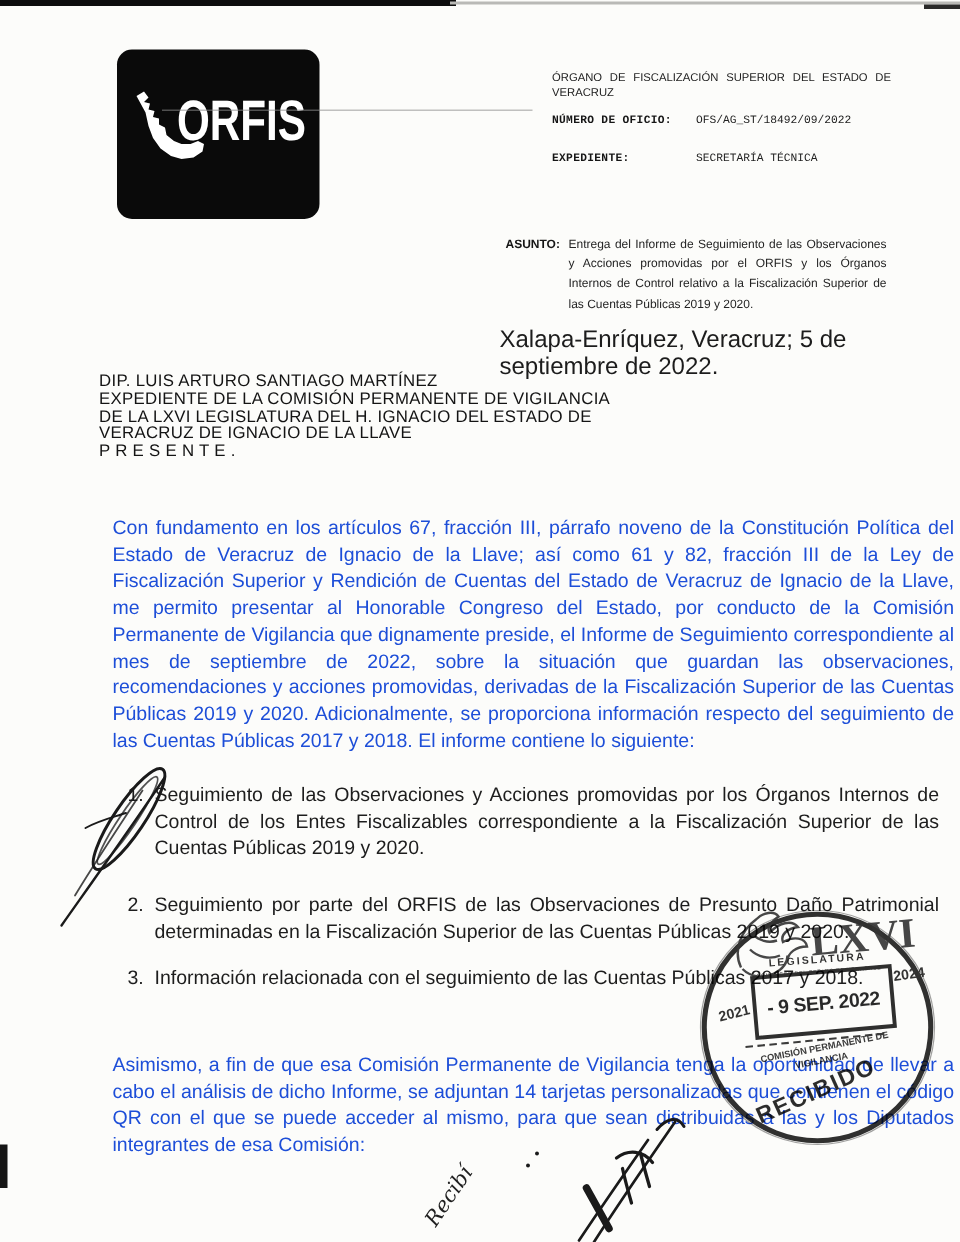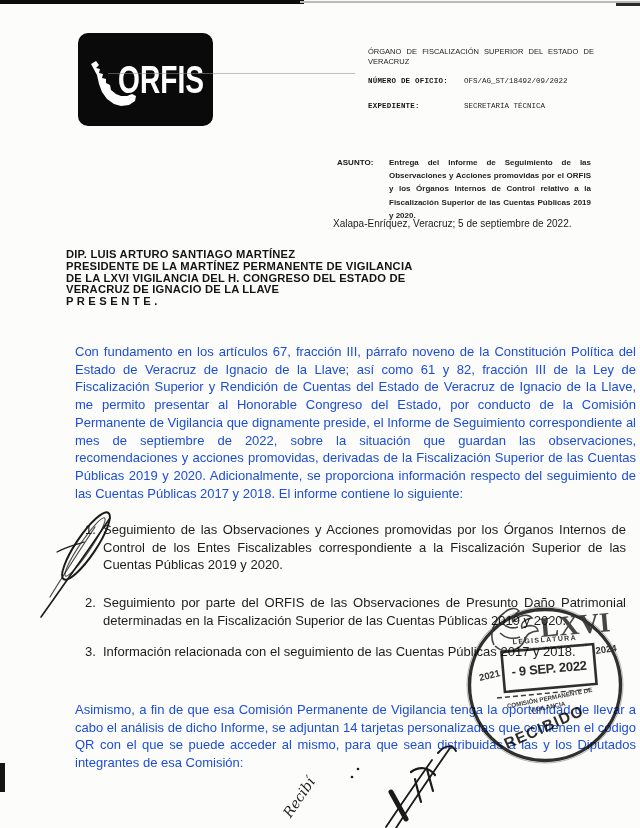--- a/index.html
+++ b/index.html
@@ -9,40 +9,40 @@
     font-family:"Liberation Sans", sans-serif;
   }
   
   .strip-a{position:absolute;left:0;top:0;width:304px;height:4px;background:#0d0d0d;}
   .strip-b{position:absolute;left:300px;top:1px;width:340px;height:2px;background:#b9b9b6;}
   .strip-c{position:absolute;left:616px;top:3px;width:24px;height:3px;background:#2a2a2a;}
   .edge-mark{position:absolute;left:0;top:763px;width:5px;height:29px;background:#151515;}
   .hairline{position:absolute;left:108px;top:73px;width:247px;height:1px;background:rgba(140,140,140,.55);z-index:2;}
 
   
-  .logo{position:absolute;left:78px;top:33px;width:135px;height:93px;background:#0a0a0a;border-radius:10px;z-index:1;}
+  .logo{position:absolute;left:78px;top:33px;width:135px;height:113px;background:#0a0a0a;border-radius:10px;z-index:1;}
   .logo svg{display:block;}
 
   
   .meta{position:absolute;left:368px;top:47px;width:226px;font-size:7.5px;line-height:10px;}
   .meta-row{display:flex;}
   .meta-row + .meta-row{margin-top:9px;font-family:Liberation Mono, monospace;}
   .meta-label{flex:0 0 96px;font-weight:bold;letter-spacing:.2px;color:#161616;}
   .meta-value{flex:1;text-align:justify;color:#222;}
   .meta-row.r1 .meta-label{padding-top:7px;}
   .meta-row.r3{margin-top:15px;}
 
   
-  .asunto{position:absolute;left:337px;top:156px;width:254px;display:flex;font-size:8px;line-height:13.2px;gap:10px;}
+  .asunto{position:absolute;left:337px;top:156px;width:254px;display:flex;font-size:8px;line-height:13.2px;}
   .asunto-label{flex:0 0 42px;font-weight:bold;color:#161616;}
-  .asunto-value{flex:1;text-align:justify;color:#242424;font-weight:bold;}
+  .asunto-value{flex:1;text-align:justify;color:#242424;}
 
-  .dateline{position:absolute;left:333px;top:218px;font-size:10px;color:#1c1c1c;}
+  .dateline{position:absolute;left:333px;top:218px;font-size:16px;color:#1c1c1c;}
 
-  .recipient{position:absolute;left:66px;top:249px;font-size:11.2px;font-weight:bold;
+  .recipient{position:absolute;left:66px;top:249px;font-size:11.2px;font-weight:normal;
     line-height:11.8px;letter-spacing:.2px;color:#141414;}
 
   .para{position:absolute;left:75px;width:561px;font-size:13px;line-height:17.7px;
     text-align:justify;color:#1d4ed8;}
   .para1{top:343px;}
   .para2{top:701px;}
 
   .list{position:absolute;left:65px;top:521px;width:561px;font-size:13px;line-height:17.7px;color:#1d1d1d;}
   .list-item{display:flex;}
   .list-item .num{flex:0 0 38px;padding-left:20px;box-sizing:border-box;}
@@ -87,22 +87,22 @@
 
   <div class="asunto">
     <div class="asunto-label">ASUNTO:</div>
     <div class="asunto-value">Entrega del Informe de Seguimiento de las Observaciones y Acciones promovidas por el ORFIS y los Órganos Internos de Control relativo a la Fiscalización Superior de las Cuentas Públicas 2019 y 2020.</div>
   </div>
 
   <div class="dateline">Xalapa-Enríquez, Veracruz; 5 de septiembre de 2022.</div>
 
   <div class="recipient">
     <div>DIP. LUIS ARTURO SANTIAGO MARTÍNEZ</div>
-    <div>PRESIDENTE DE LA MARTÍNEZ PERMANENTE DE VIGILANCIA</div>
-    <div>DE LA LXVI VIGILANCIA DEL H. CONGRESO DEL ESTADO DE</div>
+    <div>EXPEDIENTE DE LA COMISIÓN PERMANENTE DE VIGILANCIA</div>
+    <div>DE LA LXVI LEGISLATURA DEL H. IGNACIO DEL ESTADO DE</div>
     <div>VERACRUZ DE IGNACIO DE LA LLAVE</div>
     <div>P R E S E N T E .</div>
   </div>
 
   <div class="para para1">Con fundamento en los artículos 67, fracción III, párrafo noveno de la Constitución Política del Estado de Veracruz de Ignacio de la Llave; así como 61 y 82, fracción III de la Ley de Fiscalización Superior y Rendición de Cuentas del Estado de Veracruz de Ignacio de la Llave, me permito presentar al Honorable Congreso del Estado, por conducto de la Comisión Permanente de Vigilancia que dignamente preside, el Informe de Seguimiento correspondiente al mes de septiembre de 2022, sobre la situación que guardan las observaciones, recomendaciones y acciones promovidas, derivadas de la Fiscalización Superior de las Cuentas Públicas 2019 y 2020. Adicionalmente, se proporciona información respecto del seguimiento de las Cuentas Públicas 2017 y 2018. El informe contiene lo siguiente:</div>
 
   <div class="list">
     <div class="list-item i1">
       <div class="num">1.</div>
       <div class="txt">Seguimiento de las Observaciones y Acciones promovidas por los Órganos Internos de Control de los Entes Fiscalizables correspondiente a la Fiscalización Superior de las Cuentas Públicas 2019 y 2020.</div>

